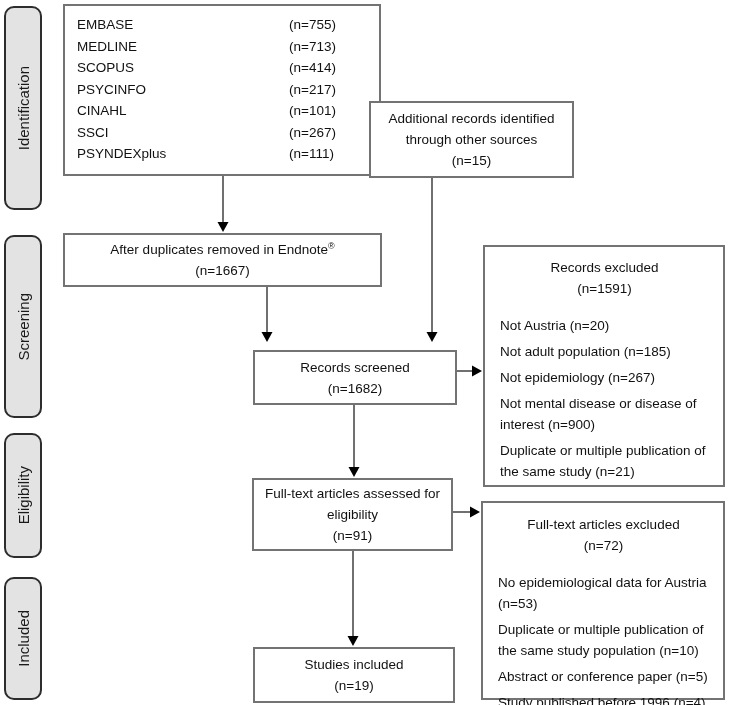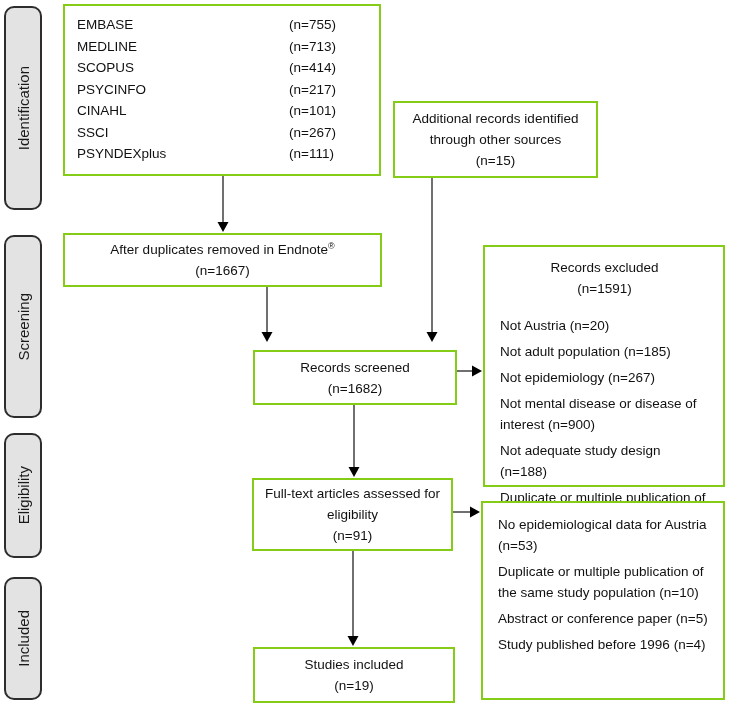--- a/index.html
+++ b/index.html
@@ -27,21 +27,21 @@
   .stage span {
     writing-mode:vertical-rl;
     transform:rotate(180deg);
     font-size:15px;
     color:#1a1a1a;
     white-space:nowrap;
   }
   .box {
     position:absolute;
     background:#ffffff;
-    border:2px solid #84cc16;
+    border:2px solid #737373;
     box-sizing:border-box;
     font-size:13.5px;
     line-height:21px;
   }
   .box.center {
     display:flex; flex-direction:column;
     justify-content:center; align-items:center;
     text-align:center;
   }
   
@@ -123,21 +123,21 @@
     <div class="src-row">
       <span class="src-name">SSCI</span>
       <span class="src-count">(n=267)</span>
     </div>
     <div class="src-row">
       <span class="src-name">PSYNDEXplus</span>
       <span class="src-count">(n=111)</span>
     </div>
   </div>
 
-  <div class="box center" style="left:393px; top:101px; width:205px; height:77px;">
+  <div class="box center" style="left:369px; top:101px; width:205px; height:77px;">
     <div>Additional records identified</div>
     <div>through other sources</div>
     <div>(n=15)</div>
   </div>
 
   <div class="box center" style="left:63px; top:233px; width:319px; height:54px;">
     <div>
       <span>After duplicates removed in Endnote</span><sup class="reg">®</sup>
     </div>
     <div>(n=1667)</div>
@@ -151,32 +151,35 @@
   <div class="box" id="records-excluded-box" style="left:483px; top:245px; width:242px; height:242px;">
     <div class="excl-head">
       <div>Records excluded</div>
       <div>(n=1591)</div>
     </div>
     <div class="excl-items">
       <div class="excl-item">Not Austria (n=20)</div>
       <div class="excl-item">Not adult population (n=185)</div>
       <div class="excl-item">Not epidemiology (n=267)</div>
       <div class="excl-item">Not mental disease or disease of interest (n=900)</div>
-      <div class="excl-item">Not adequate study design (n=188)</div>
       <div class="excl-item">Duplicate or multiple publication of the same study (n=21)</div>
     </div>
   </div>
 
   <div class="box center" style="left:252px; top:478px; width:201px; height:73px;">
     <div>Full-text articles assessed for</div>
     <div>eligibility</div>
     <div>(n=91)</div>
   </div>
 
   <div class="box" id="fulltext-excluded-box" style="left:481px; top:501px; width:244px; height:199px;">
+    <div class="excl-head">
+      <div>Full-text articles excluded</div>
+      <div>(n=72)</div>
+    </div>
     <div class="excl-items">
       <div class="excl-item">No epidemiological data for Austria (n=53)</div>
       <div class="excl-item">Duplicate or multiple publication of the same study population (n=10)</div>
       <div class="excl-item">Abstract or conference paper (n=5)</div>
       <div class="excl-item">Study published before 1996 (n=4)</div>
     </div>
   </div>
 
   <div class="box center" style="left:253px; top:647px; width:202px; height:56px;">
     <div>Studies included</div>

